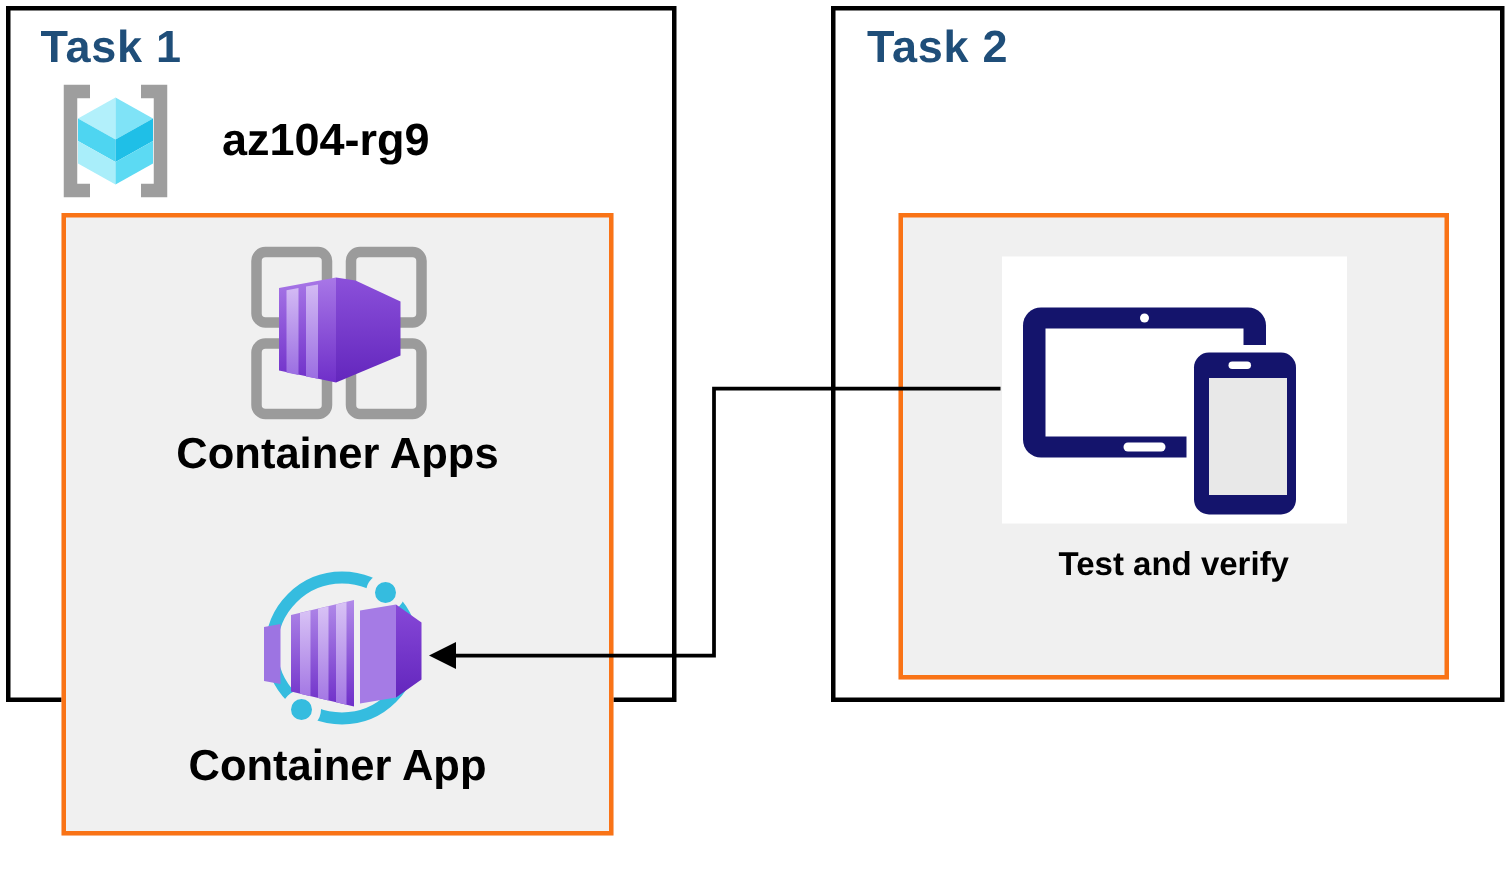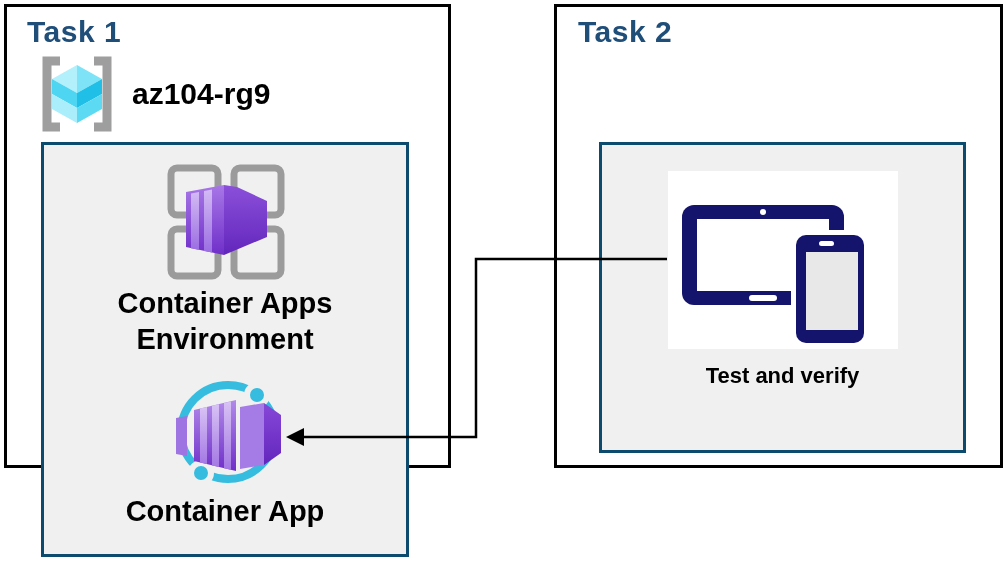--- a/index.html
+++ b/index.html
@@ -16,25 +16,25 @@
   .task2 { left:554px; width:449px;padding-left:29px; }
   .task-title {
     position:absolute; top:8px; font-size:30px; font-weight:bold;
     color:#1F4E79; letter-spacing:0.5px; white-space:nowrap;
   }
   .task1 .task-title { left:20px; }
   .task2 .task-title { left:21px; }
 
   .rg-row {
     position:absolute; left:31px; top:49px;
-    display:flex; align-items:center; gap:16px;
+    display:flex; align-items:center; gap:32px;
   }
   .rg-name { font-size:30px; font-weight:bold; color:#000000; white-space:nowrap; }
 
-  .gray-box { position:absolute; background:#F0F0F0; border:3px solid #0c4a6e; }
+  .gray-box { position:absolute; background:#F0F0F0; border:3px solid #f97316; }
   .env-box    { left:34px; top:135px; width:368px; height:415px; }
   .verify-box { left:42px; top:135px; width:367px; height:311px; }
 
   .cae-icon { position:absolute; left:121px; top:17px; }
   .ca-icon  { position:absolute; left:126px; top:231px; }
 
   .label {
     position:absolute; left:0; width:100%; text-align:center;
     font-weight:bold; color:#000000;
   }
@@ -105,21 +105,20 @@
         <g>
           <polygon points="21,30 59,23 59,93 21,85" fill="url(#caeFront)"></polygon>
           <polygon points="59,23 72,25 102,39 102,75 59,93" fill="url(#caeSide)"></polygon>
           <polygon points="26,31.5 34,30 34,88 26,86.3" fill="url(#caeStripe)"></polygon>
           <polygon points="39,29 47,27.6 47,90.5 39,89" fill="url(#caeStripe)"></polygon>
         </g>
       </svg>
 
       <div class="label cae-label">
         <div>Container Apps</div>
-        <div>Environment</div>
       </div>
 
       <svg class="ca-icon" width="116" height="116" viewBox="0 0 116 116">
         <defs>
           <linearGradient id="caMain" x1="0" y1="0" x2="0" y2="1">
             <stop offset="0" stop-color="#B18AE9"></stop>
               <stop offset="1" stop-color="#6F2FC9"></stop>
           </linearGradient>
           <linearGradient id="caRight" x1="0" y1="0" x2="0" y2="1">
             <stop offset="0" stop-color="#8748D8"></stop>

